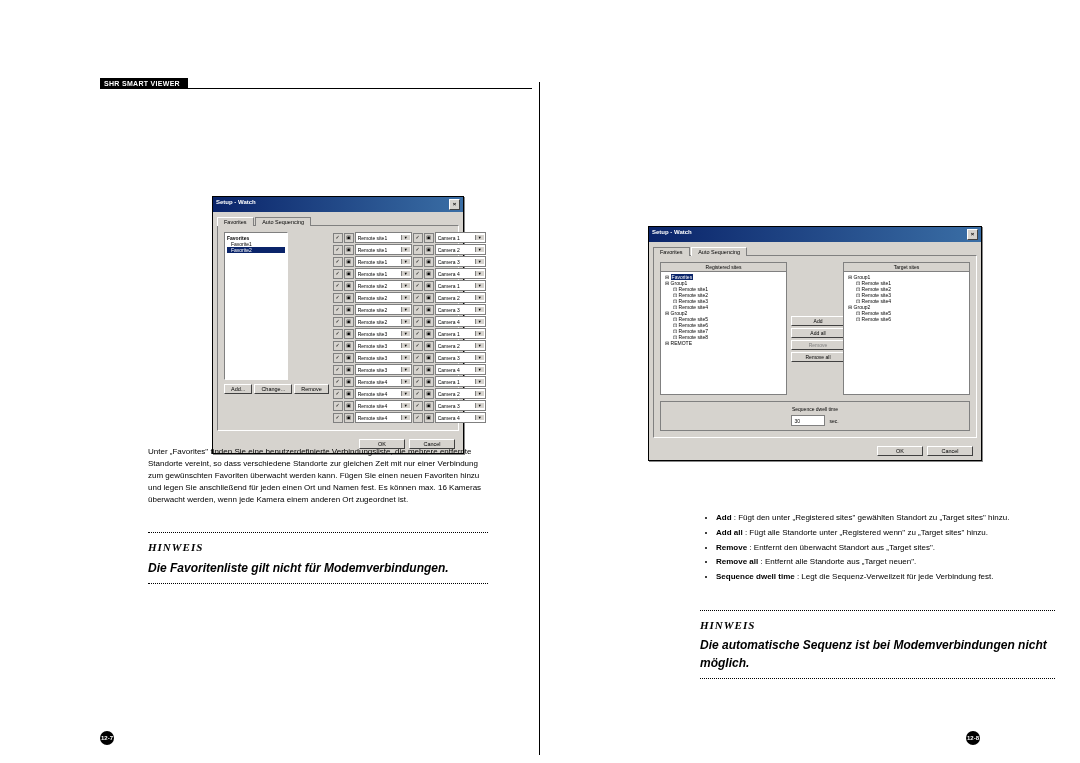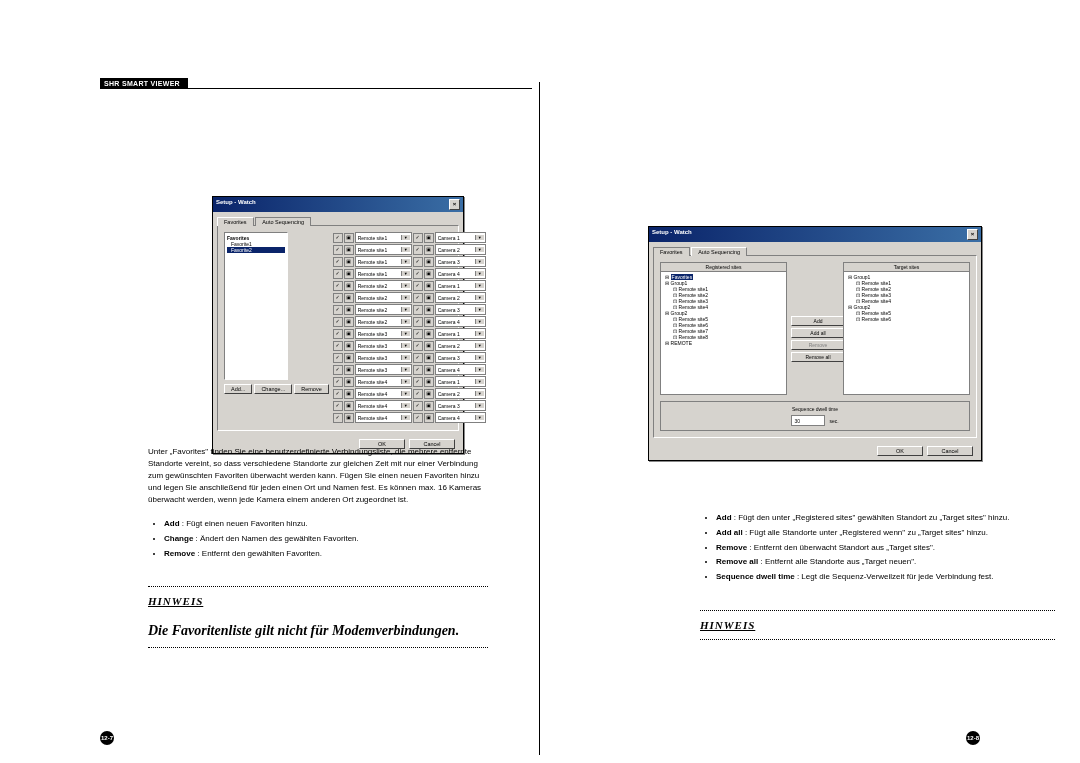--- a/index.html
+++ b/index.html
@@ -214,28 +214,27 @@
   .dotted {
     border-top: 1px dotted #000;
     margin: 6px 0;
   }
   .hinweis-title {
     font-family: Georgia, serif;
     font-style: italic;
     font-weight: bold;
     font-size: 11px;
     letter-spacing: 1px;
-    text-decoration: underline;
   }
   .hinweis-text {
-    font-family: Liberation Serif, serif;
+    font-family: Liberation Sans, sans-serif;
     font-style: italic;
     font-weight: bold;
-    font-size: 14px;
-    margin-top: 10px;
+    font-size: 12px;
+    margin-top: 3px;
   }
   ul { margin: 0; padding-left: 16px; }
 </style>
 </head>
 <body>
 
 <div class="spread">
 
   <div class="page page-left">
     <div class="header-bar">SHR SMART VIEWER</div>
@@ -496,25 +495,20 @@
         </div>
       </div>
       <div class="bot-btns">
         <span class="win-btn" style="min-width:32px;text-align:center">OK</span>
         <span class="win-btn" style="min-width:32px;text-align:center">Cancel</span>
       </div>
     </div>
 
     <div class="left-body body-text">
       <div>Unter „Favorites" finden Sie eine benutzerdefinierte Verbindungsliste, die mehrere entfernte Standorte vereint, so dass verschiedene Standorte zur gleichen Zeit mit nur einer Verbindung zum gewünschten Favoriten überwacht werden kann. Fügen Sie einen neuen Favoriten hinzu und legen Sie anschließend für jeden einen Ort und Namen fest. Es können max. 16 Kameras überwacht werden, wenn jede Kamera einem anderen Ort zugeordnet ist.</div>
-      <ul class="bullets">
-        <li><b>Add</b><span> : Fügt einen neuen Favoriten hinzu.</span></li>
-        <li><b>Change</b><span> : Ändert den Namen des gewählten Favoriten.</span></li>
-        <li><b>Remove</b><span> : Entfernt den gewählten Favoriten.</span></li>
-      </ul>
       <div class="hinweis-block">
         <div class="dotted"></div>
         <div class="hinweis-title">HINWEIS</div>
         <div class="hinweis-text">Die Favoritenliste gilt nicht für Modemverbindungen.</div>
         <div class="dotted"></div>
       </div>
     </div>
 
     <div class="page-number pn-left">12-7</div>
   </div>
@@ -587,19 +581,20 @@
       <ul class="bullets">
         <li><b>Add</b><span> : Fügt den unter „Registered sites" gewählten Standort zu „Target sites" hinzu.</span></li>
         <li><b>Add all</b><span> : Fügt alle Standorte unter „Registered wenn" zu „Target sites" hinzu.</span></li>
         <li><b>Remove</b><span> : Entfernt den überwacht Standort aus „Target sites".</span></li>
         <li><b>Remove all</b><span> : Entfernt alle Standorte aus „Target neuen".</span></li>
         <li><b>Sequence dwell time</b><span> : Legt die Sequenz-Verweilzeit für jede Verbindung fest.</span></li>
       </ul>
       <div class="hinweis-block">
         <div class="dotted"></div>
         <div class="hinweis-title">HINWEIS</div>
+        <div class="hinweis-text">Die automatische Sequenz ist bei Modemverbindungen nicht möglich.</div>
         <div class="dotted"></div>
       </div>
     </div>
 
     <div class="page-number pn-right">12-8</div>
   </div>
 </div>
 
 </body></html>

